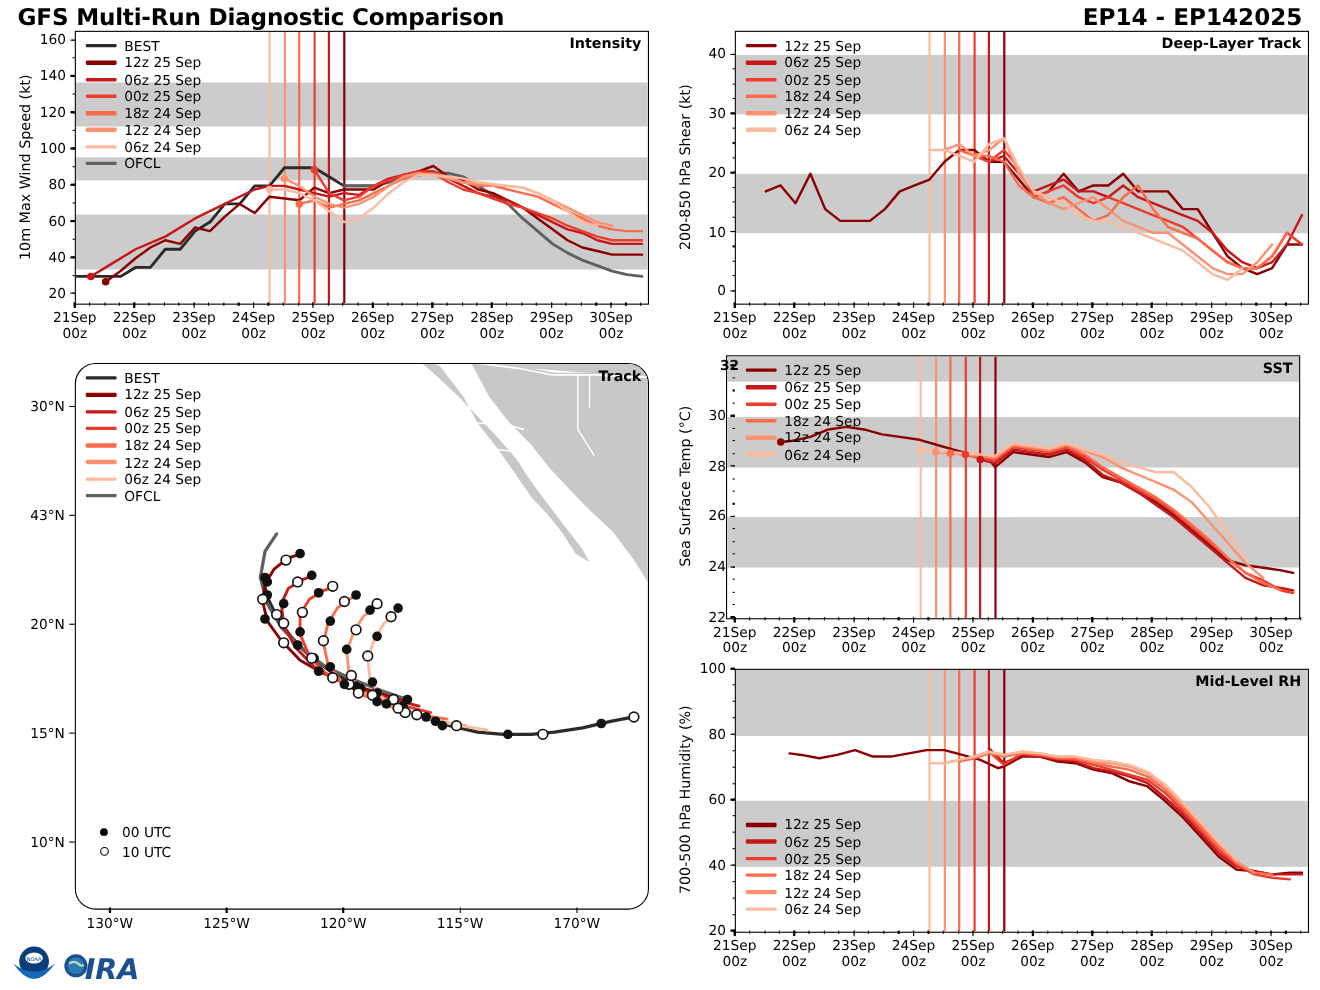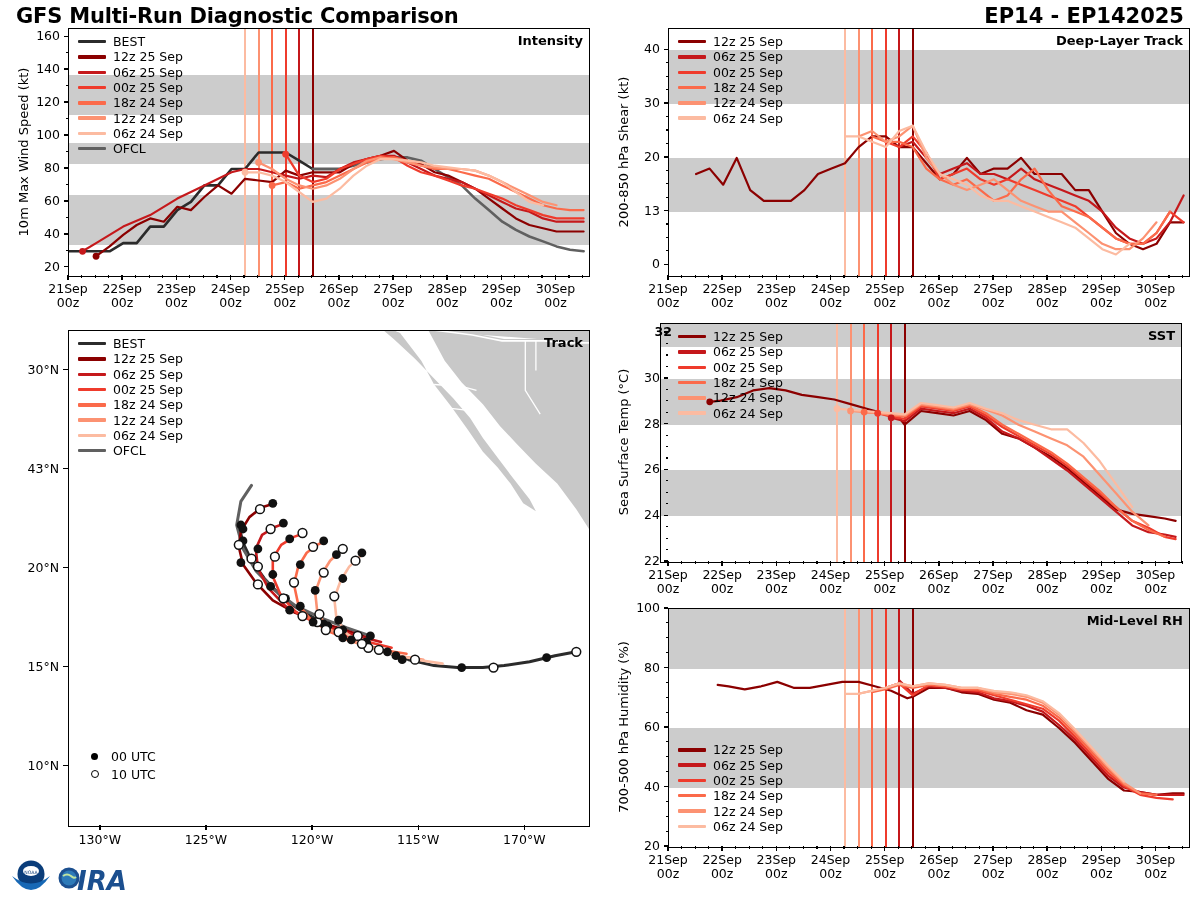--- a/index.html
+++ b/index.html
@@ -182,21 +182,21 @@
         <span class="lb">06z 24 Sep</span>
       </div>
       <div class="row">
         <span class="sw" style="background:#606060;"></span>
         <span class="lb">OFCL</span>
       </div>
     </div>
   </div>
 
 <div class="panel" id="p-track" style="left: 0px; top: 330px; width: 600px; height: 570px;">
-    <div class="frame" style="left:68px;top:0px;width:520px;height:495px;">
+    <div class="frame" style="left:68px;top:0px;width:520px;height:495px;border-radius:19px;">
       <svg width="520" height="495" style="position:absolute;left:0;top:0;z-index:5;">
         <path d="M305.6 -9.9 L331.1 2.0 L352.3 29.7 L365.1 53.5 L382.0 75.2 L399.0 99.0 L413.9 120.8 L428.7 136.6 L441.5 152.5 L454.2 172.3 L466.9 180.2 L460.6 168.3 L443.6 146.5 L428.7 126.7 L413.9 106.9 L401.1 87.1 L384.2 67.3 L365.1 47.5 L346.0 27.7 L324.7 7.9 L303.5 -9.9 Z" fill="#c8c8c8"></path>
         <path d="M354.4 -9.9 L392.7 0.0 L435.1 7.9 L477.6 7.9 L494.5 11.9 L520.0 11.9 L520.0 198.0 L507.3 178.2 L488.2 152.5 L466.9 132.7 L447.8 112.9 L430.9 95.0 L413.9 73.3 L392.7 51.5 L375.7 29.7 L365.1 9.9 L354.4 -9.9 Z" fill="#c8c8c8"></path>
         <path d="M233.5 0.0 L233.5 -9.9 L520.0 -9.9 L520.0 11.9 L360.8 0.0 L303.5 -9.9 L275.9 -9.9 L248.3 -4.0 L233.5 0.0 Z" fill="#c8c8c8"></path>
         <path d="M354.4 -9.9 L356.6 -2.0 L403.3 4.0 L433.0 9.9 L475.4 9.9 L494.5 11.9 L520.0 11.9 " fill="none" stroke="#ffffff" stroke-width="1.6"></path>
         <path d="M303.5 -9.9 L329.0 0.0 L354.4 0.0 " fill="none" stroke="#ffffff" stroke-width="1.6"></path>
         <path d="M365.1 53.5 L392.7 55.4 L407.5 59.4 " fill="none" stroke="#ffffff" stroke-width="1.4"></path>
         <path d="M456.3 9.9 L456.3 59.4 L471.2 83.2 " fill="none" stroke="#ffffff" stroke-width="1.3"></path>
         <path d="M379.9 77.2 L396.9 79.2 " fill="none" stroke="#ffffff" stroke-width="1.3"></path>
         <path d="M466.9 9.9 L466.9 39.6 " fill="none" stroke="#ffffff" stroke-width="1.3"></path>
@@ -355,21 +355,21 @@
         <path d="M230.2 118.1 L243.7 112.8 L257.3 128.9 L270.8 145.0 L284.4 139.6 L297.9 134.2 L311.5 145.0 L325.0 145.0 L338.5 150.3 L352.1 139.6 L365.6 150.3 L379.2 155.7 L392.7 161.1 L406.2 166.5 L419.8 171.8 L433.3 182.6 L446.9 198.7 L460.4 209.4 L474.0 214.8 L487.5 209.4 L501.0 193.3 L514.6 166.5 " fill="none" stroke="#c5181b" stroke-width="2.2" stroke-linejoin="round" stroke-linecap="round"></path>
         <path d="M216.7 112.8 L230.2 118.1 L243.7 107.4 L257.3 123.5 L270.8 150.3 L284.4 145.0 L297.9 139.6 L311.5 150.3 L325.0 155.7 L338.5 150.3 L352.1 155.7 L365.6 161.1 L379.2 166.5 L392.7 171.8 L406.2 177.2 L419.8 187.9 L433.3 198.7 L446.9 209.4 L460.4 214.8 L474.0 214.8 L487.5 204.0 L501.0 182.6 L514.6 193.3 " fill="none" stroke="#ef3b2c" stroke-width="2.2" stroke-linejoin="round" stroke-linecap="round"></path>
         <path d="M203.1 107.4 L216.7 112.8 L230.2 112.8 L243.7 118.1 L257.3 139.6 L270.8 150.3 L284.4 155.7 L297.9 150.3 L311.5 161.1 L325.0 171.8 L338.5 166.5 L352.1 150.3 L365.6 139.6 L379.2 161.1 L392.7 177.2 L406.2 182.6 L419.8 187.9 L433.3 198.7 L446.9 209.4 L460.4 214.8 L474.0 214.8 L487.5 204.0 L501.0 182.6 " fill="none" stroke="#fb6a4a" stroke-width="2.2" stroke-linejoin="round" stroke-linecap="round"></path>
         <path d="M189.6 107.4 L203.1 102.0 L216.7 112.8 L230.2 107.4 L243.7 96.7 L257.3 128.9 L270.8 145.0 L284.4 155.7 L297.9 161.1 L311.5 155.7 L325.0 150.3 L338.5 161.1 L352.1 171.8 L365.6 177.2 L379.2 182.6 L392.7 182.6 L406.2 193.3 L419.8 204.0 L433.3 214.8 L446.9 220.2 L460.4 220.2 L474.0 209.4 L487.5 193.3 " fill="none" stroke="#fc9272" stroke-width="2.2" stroke-linejoin="round" stroke-linecap="round"></path>
         <path d="M176.0 107.4 L189.6 107.4 L203.1 112.8 L216.7 118.1 L230.2 102.0 L243.7 96.7 L257.3 123.5 L270.8 145.0 L284.4 150.3 L297.9 155.7 L311.5 166.5 L325.0 171.8 L338.5 171.8 L352.1 177.2 L365.6 182.6 L379.2 187.9 L392.7 193.3 L406.2 198.7 L419.8 209.4 L433.3 220.2 L446.9 225.5 L460.4 214.8 " fill="none" stroke="#fcbba1" stroke-width="2.2" stroke-linejoin="round" stroke-linecap="round"></path>
       </svg>
       <div class="panel-label">Deep-Layer Track</div>
     </div>
     <div class="ytick" style="left:0px;top:228.2608695652174px;width:60px;">0</div>
     <div class="tickmark" style="left:64px;top:235.56086956521742px;width:4px;height:1.4px;"></div>
-    <div class="ytick" style="left:0px;top:174.56521739130434px;width:60px;">13</div>
+    <div class="ytick" style="left:0px;top:174.56521739130434px;width:60px;">10</div>
     <div class="tickmark" style="left:64px;top:181.86521739130436px;width:4px;height:1.4px;"></div>
     <div class="ytick" style="left:0px;top:120.86956521739131px;width:60px;">20</div>
     <div class="tickmark" style="left:64px;top:128.16956521739132px;width:4px;height:1.4px;"></div>
     <div class="ytick" style="left:0px;top:67.17391304347828px;width:60px;">30</div>
     <div class="tickmark" style="left:64px;top:74.47391304347828px;width:4px;height:1.4px;"></div>
     <div class="ytick" style="left:0px;top:13.478260869565219px;width:60px;">40</div>
     <div class="tickmark" style="left:64px;top:20.77826086956522px;width:4px;height:1.4px;"></div>
     <div class="tickmark" style="left:65.5px;top:235.6608695652174px;width:2.5px;height:1.2px;"></div>
     <div class="tickmark" style="left:65.5px;top:222.23695652173913px;width:2.5px;height:1.2px;"></div>
     <div class="tickmark" style="left:65.5px;top:208.81304347826088px;width:2.5px;height:1.2px;"></div>

